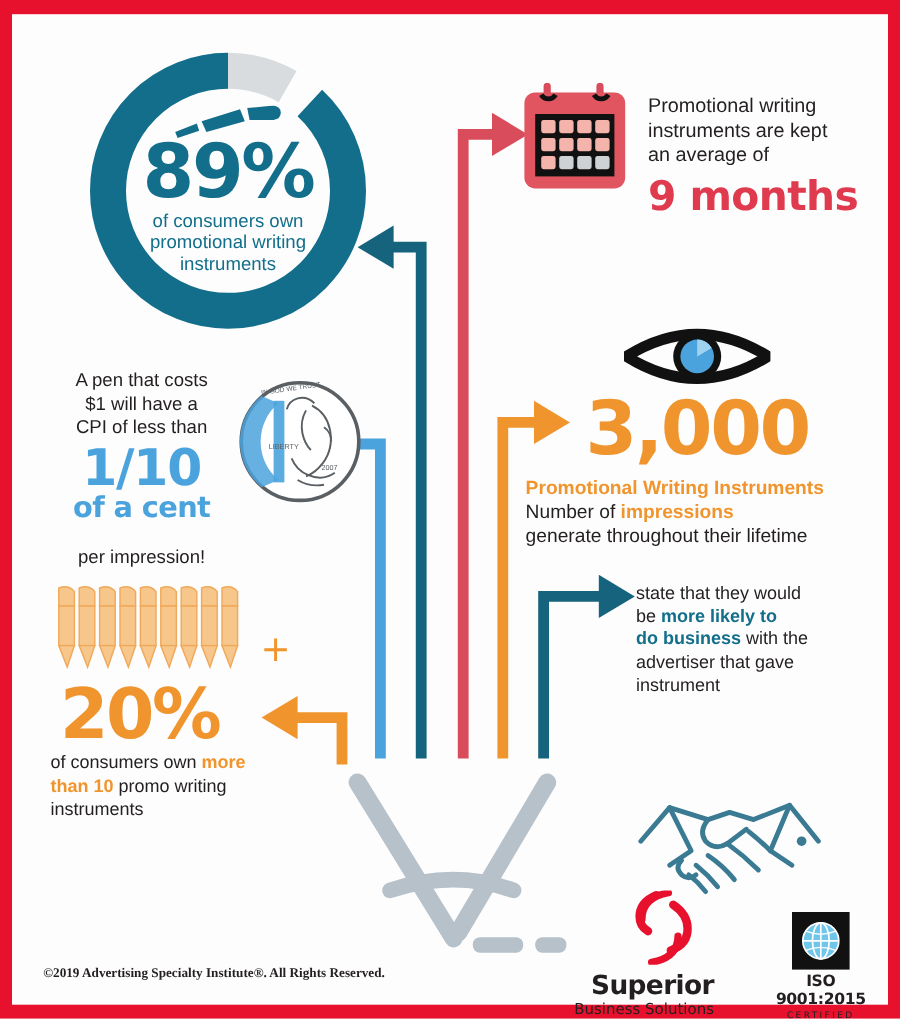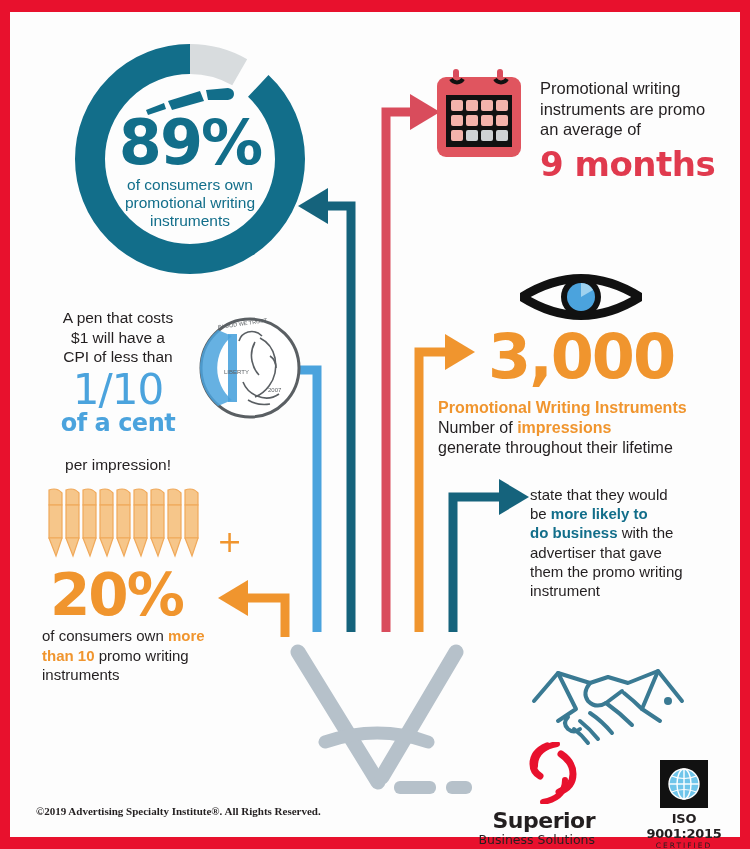--- a/index.html
+++ b/index.html
@@ -52,21 +52,21 @@
   .months9 {
     font-size: 34px; font-weight: 800; color: #e03a4e; margin-top: 4px;
     letter-spacing: -0.5px; font-family: "DejaVu Sans", sans-serif;
   }
 
   
   #cpi-block { left: 28px; top: 296px; width: 290px; height: 160px; }
   .cpi-text { position: absolute; left: 0; top: 0; width: 160px; text-align: center; }
   .cpi-line { font-size: 15.5px; color: #231f20; line-height: 1.26; }
   .cpi-big {
-    font-size: 42px; font-weight: 400; color: #4ba3dd; line-height: 1.0;
+    font-size: 42px; font-weight: 700; color: #4ba3dd; line-height: 1.0;
     margin-top: 2px; letter-spacing: -1px; font-family: "DejaVu Sans", sans-serif;
   }
   .cpi-sub {
     font-size: 24px; font-weight: 800; color: #4ba3dd; line-height: 1.05;
     letter-spacing: -0.5px; font-family: "DejaVu Sans", sans-serif;
   }
   .cpi-last { font-size: 15.5px; color: #231f20; margin-top: 20px; }
   #penny-icon { position: absolute; left: 160px; top: 8px; }
 
   
@@ -223,21 +223,21 @@
           <rect x="16" y="61" width="12" height="11" rx="2"></rect>
         </g>
         <g fill="#cfd2d4">
           <rect x="31" y="61" width="12" height="11" rx="2"></rect>
           <rect x="46" y="61" width="12" height="11" rx="2"></rect>
           <rect x="61" y="61" width="12" height="11" rx="2"></rect>
         </g>
       </svg>
       <div class="cal-text">
         <div class="cal-line">Promotional writing</div>
-        <div class="cal-line">instruments are promo</div>
+        <div class="cal-line">instruments are kept</div>
         <div class="cal-line">an average of</div>
         <div class="months9">9 months</div>
       </div>
     </div>
 
     <div class="abs" id="cpi-block">
       <div class="cpi-text">
         <div class="cpi-line">A pen that costs</div>
         <div class="cpi-line">$1 will have a</div>
         <div class="cpi-line">CPI of less than</div>
@@ -284,21 +284,20 @@
     <div class="abs" id="fiftyone-block">
       <div class="f51-text">
         <div class="f51-line">state that they would</div>
         <div class="f51-line">
           <span>be </span><span class="teal-b">more likely to</span>
         </div>
         <div class="f51-line">
           <span class="teal-b">do business</span><span> with the</span>
         </div>
         <div class="f51-line">advertiser that gave</div>
-        <div class="f51-line">them the promo writing</div>
         <div class="f51-line">instrument</div>
       </div>
     </div>
 
     <div class="abs" id="twenty-block">
       <svg id="pens-icon" width="175" height="72" viewBox="0 0 175 72">
         <g fill="#f6c68a" stroke="#f0a95a" stroke-width="1.2">
           <g transform="translate(0,0)">
             <path d="M4 2 q8 -3 13 3 l0 12 l-13 0 Z"></path>
             <rect x="4" y="17" width="13" height="33"></rect>

